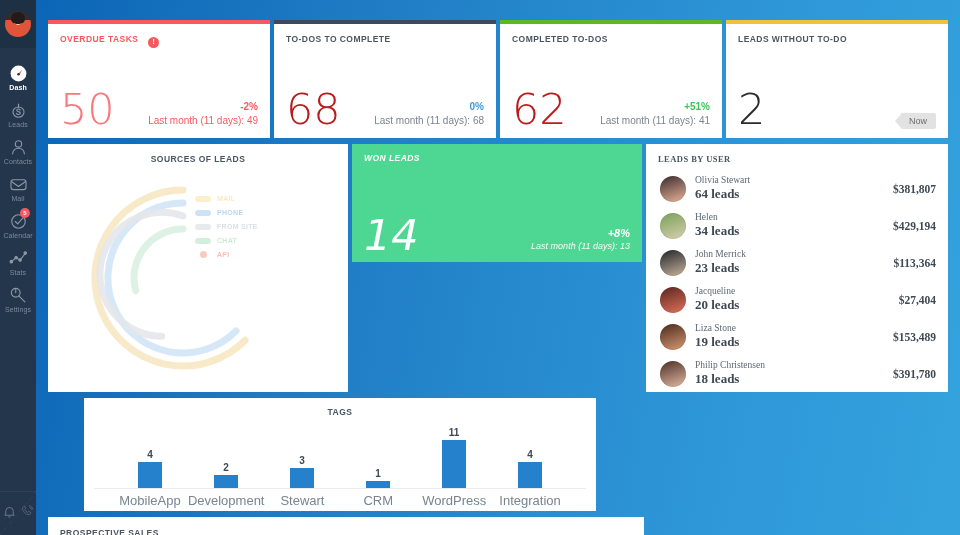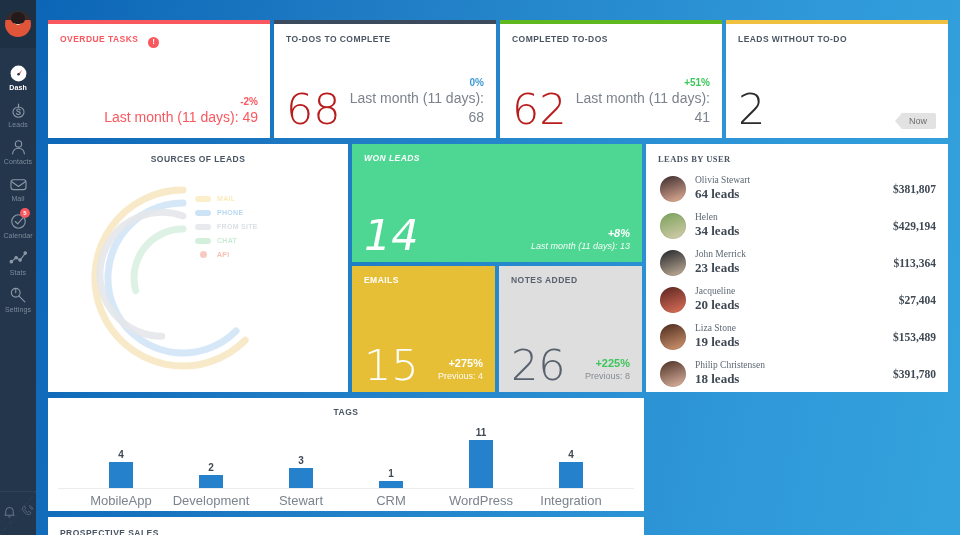--- a/index.html
+++ b/index.html
@@ -127,21 +127,21 @@
     font-size: 43px; font-weight: 300;
     line-height: .92; color: #b91c1c;
     font-family: "DejaVu Sans", sans-serif;
   }
   .kpi-value.danger { color: #f9787c; }
   .kpi-meta {
     margin-left: auto; text-align: right;
     padding-bottom: 3px;
   }
   .kpi-delta { font-size: 10px; font-weight: bold; line-height: 1.25; }
-  .kpi-last { font-size: 14px; line-height: 1.35; color: #7b838d; }
+  .kpi-last { font-size: 10px; line-height: 1.35; color: #7b838d; }
   .kpi-delta.neg, .kpi-last.neg { color: #f9585f; }
   .kpi-delta.zero { color: #3d9ad6; }
   .kpi-delta.pos { color: #3cc559; }
   .now-tag {
     position: absolute; right: 12px; bottom: 9px;
     background: #e2e2e2; color: #6d6d6d;
     font-size: 9px; padding: 3px 9px 3px 8px;
     border-radius: 2px;
   }
   .now-tag::before {
@@ -229,23 +229,23 @@
   .lead-info { display: flex; flex-direction: column; gap: 1px; }
   .lead-name { font-size: 9.5px; color: #5d6874; line-height: 1.15; }
   .lead-count { font-size: 13px; font-weight: bold; color: #3f4954; line-height: 1.15; }
   .lead-amt {
     margin-left: auto; font-size: 11.5px;
     font-weight: bold; color: #3f4954;
   }
 
   
   .panel-tags {
-    width: 596px; background: #fff;
+    width: 512px; background: #fff;
     margin-top: 6px; height: 113px;
-    display: flex; flex-direction: column;
+    display: flex; flex-direction: column; margin-left: 36px;
   }
   .tags-title {
     font-size: 8.5px; font-weight: bold; letter-spacing: .45px;
     color: #4a5563; text-align: center; padding-top: 9px;
   }
   .tags-plot {
     flex: 1; display: flex; align-items: flex-end;
     justify-content: space-around;
     padding: 0 18px;
     border-bottom: 1px solid #ececec;
@@ -387,20 +387,21 @@
 
     <div class="kpi-row">
 
       <div class="kpi">
         <div class="kpi-bar" style="background:#f9585f"></div>
         <div class="kpi-title danger">
           <span>OVERDUE TASKS</span>
           <span class="kpi-alert">!</span>
         </div>
         <div class="kpi-body">
+          <div class="kpi-value danger">50</div>
           <div class="kpi-meta">
             <div class="kpi-delta neg">-2%</div>
             <div class="kpi-last neg">Last month (11 days): 49</div>
           </div>
         </div>
       </div>
 
       <div class="kpi">
         <div class="kpi-bar" style="background:#3b4a5c"></div>
         <div class="kpi-title">TO-DOS TO COMPLETE</div>
@@ -481,43 +482,20 @@
           <div class="c-title">WON LEADS</div>
           <div class="c-body">
             <div class="c-value">14</div>
             <div class="c-meta">
               <div class="c-delta">+8%</div>
               <div class="c-prev">Last month (11 days): 13</div>
             </div>
           </div>
         </div>
 
-        <div class="sub-row">
-          <div class="card-emails">
-            <div class="c-title">EMAILS</div>
-            <div class="c-body">
-              <div class="c-value">15</div>
-              <div class="c-meta">
-                <div class="c-delta">+275%</div>
-                <div class="c-prev">Previous: 4</div>
-              </div>
-            </div>
-          </div>
-
-          <div class="card-notes">
-            <div class="c-title">NOTES ADDED</div>
-            <div class="c-body">
-              <div class="c-value">26</div>
-              <div class="c-meta">
-                <div class="c-delta green">+225%</div>
-                <div class="c-prev gray">Previous: 8</div>
-              </div>
-            </div>
-          </div>
-        </div>
       </div>
 
       <div class="panel-leads">
         <div class="leads-head">LEADS BY USER</div>
 
         <div class="lead-row">
           <div class="lead-av" style="background:linear-gradient(160deg,#3b2a2c,#e8b49a)"></div>
           <div class="lead-info">
             <span class="lead-name">Olivia Stewart</span>
             <span class="lead-count">64 leads</span>

